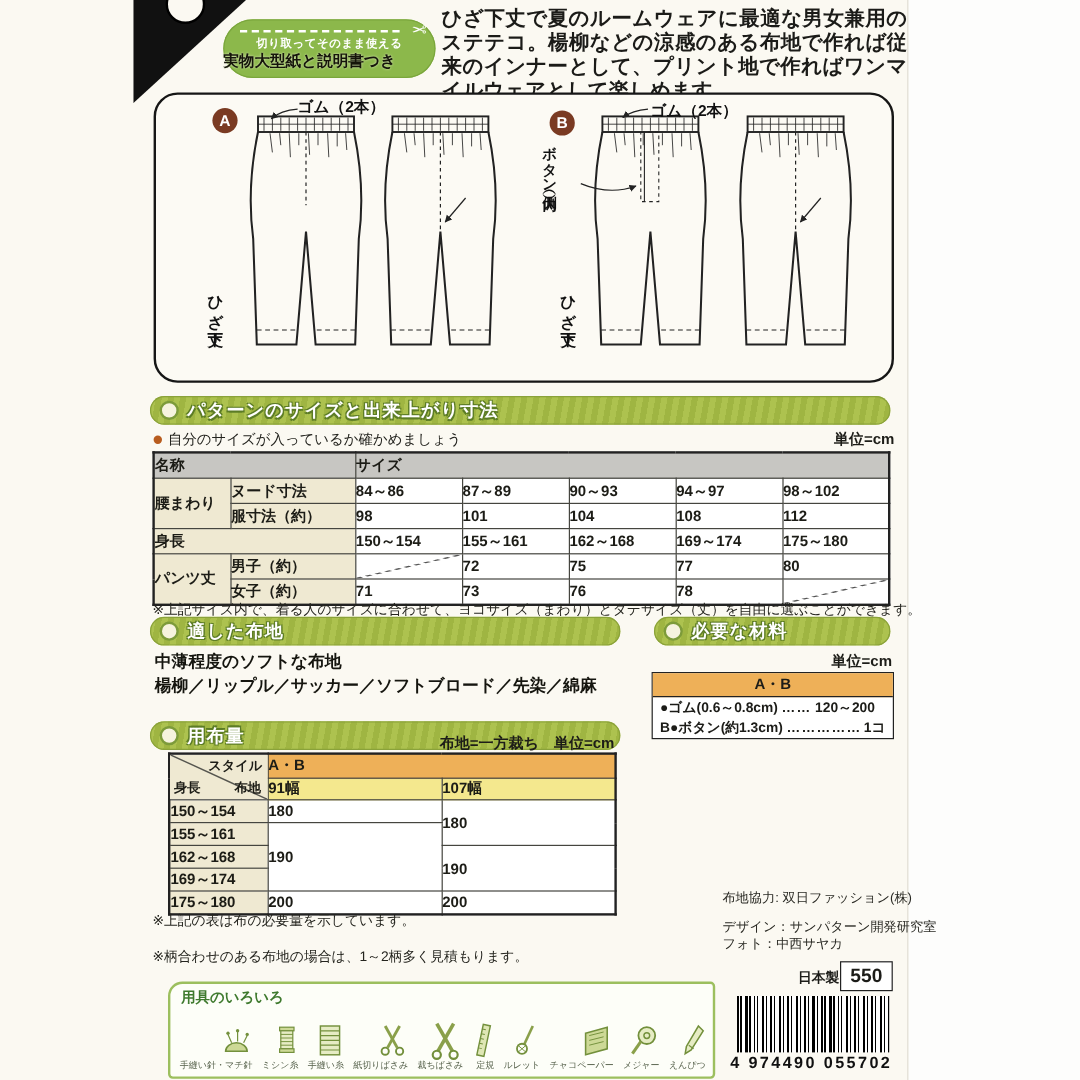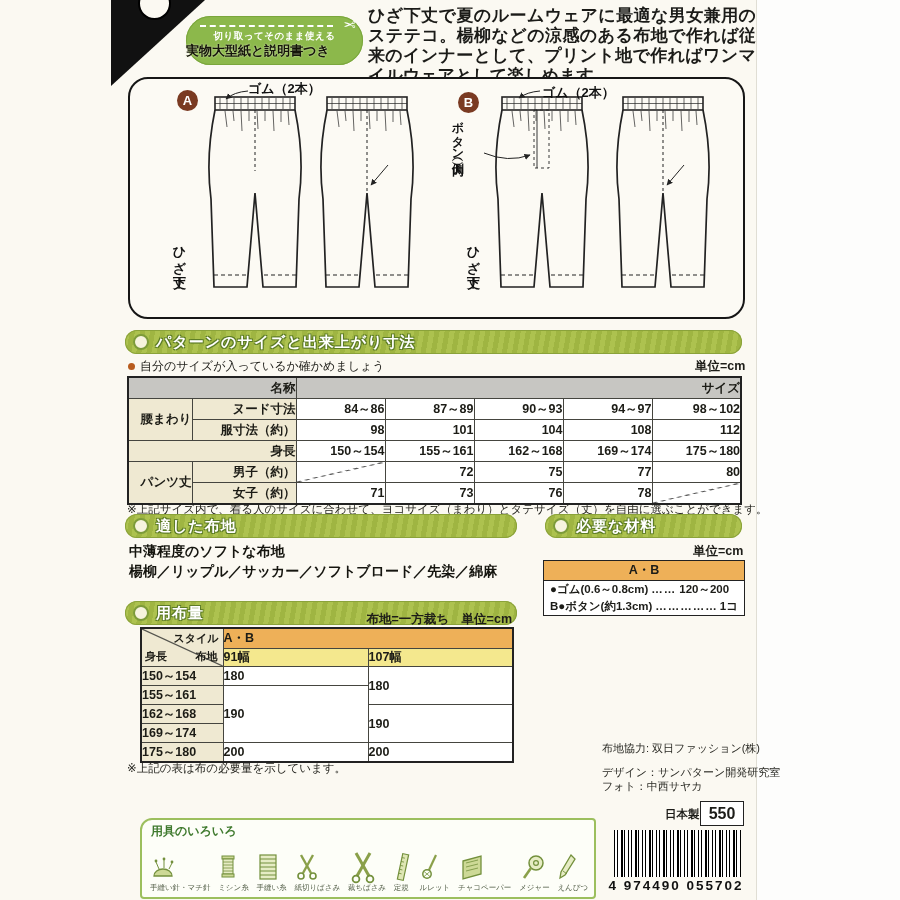--- a/index.html
+++ b/index.html
@@ -39,21 +39,21 @@
   .gbar .t{color:#fff;font-size:15px;font-weight:bold;letter-spacing:1px;white-space:nowrap;
     text-shadow:1px 1px 0 #5c7c26,-1px -1px 0 #5c7c26,1px -1px 0 #5c7c26,-1px 1px 0 #5c7c26;}
 
   .subline{position:absolute;left:128px;top:358px;display:flex;align-items:center;font-size:12px;color:#23231e;}
   .subline .bdot{width:7px;height:7px;border-radius:50%;background:#b85c1e;margin-right:5px;}
   .unit{position:absolute;font-size:12.5px;font-weight:bold;color:#1d1d18;}
 
   
   table{border-collapse:collapse;table-layout:fixed;}
   .size-table{position:absolute;left:127px;top:376px;width:615px;border:2px solid #222;background:#fff;}
-  .size-table td{border:1px solid #45453f;height:20px;padding:0;text-align:right;
+  .size-table td{border:1px solid #45453f;height:20px;padding:0;text-align:left;
     font-size:12.5px;font-weight:bold;color:#1c1c16;}
   .hgray{background:#c7c6c2;}
   .cream{background:#efe9d2;}
   td.dcell{position:relative;padding:0;}
   .diagsvg{position:absolute;left:0;top:0;width:100%;height:100%;}
 
   .note{position:absolute;font-size:11.5px;color:#25251f;line-height:14.5px;white-space:nowrap;}
 
   .fabline{position:absolute;font-size:14px;font-weight:bold;color:#15150f;white-space:nowrap;}
 
@@ -76,21 +76,21 @@
 
   .barcode{position:absolute;left:614px;top:830px;width:127px;height:47px;
     background:repeating-linear-gradient(90deg,#000 0 1.5px,#fff 1.5px 3px,#000 3px 4px,#fff 4px 7px,#000 7px 9px,#fff 9px 10.5px,#000 10.5px 11.5px,#fff 11.5px 14px);}
   .bcnum{position:absolute;left:600px;top:878px;width:152px;text-align:center;font-size:13.5px;font-weight:bold;letter-spacing:2px;color:#111;}
 
   
   .tools{position:absolute;left:140px;top:818px;width:452px;height:77px;background:#fdfef8;
     border:2px solid #9cbf5e;border-radius:12px 4px 4px 4px;}
   .tools .ttl{position:absolute;left:9px;top:3px;font-size:12px;font-weight:bold;color:#3f7a2e;}
   .tools .row{position:absolute;left:4px;right:2px;top:21px;height:52px;display:flex;justify-content:space-around;align-items:flex-end;}
-  .tool{display:flex;flex-direction:column;align-items:flex-start;}
+  .tool{display:flex;flex-direction:column;align-items:flex-end;}
   .tool svg{display:block;margin-bottom:1px;}
   .tool .lbl{font-size:7.5px;color:#55604a;white-space:nowrap;}
 </style>
 </head>
 <body>
 
 <div id="stage">
   <div id="paper"></div>
 
   <div class="corner-tri"></div>
@@ -315,20 +315,21 @@
       <td class="cream">169～174</td>
     </tr>
     <tr>
       <td class="cream">175～180</td>
       <td>200</td>
       <td>200</td>
     </tr>
   </tbody>
     </table>
   <div class="note" style="left:127px;top:761px;">※上記の表は布の必要量を示しています。</div>
+  <div class="note" style="left:127px;top:791px;">※柄合わせのある布地の場合は、1～2柄多く見積もります。</div>
 
   <div class="credit" style="left:602px;top:741px;">布地協力: 双日ファッション(株)</div>
   <div class="credit" style="left:602px;top:765px;">デザイン：サンパターン開発研究室</div>
   <div class="credit" style="left:602px;top:779px;">フォト：中西サヤカ</div>
   <div class="madein">日本製</div>
   <div class="itemno">550</div>
   <div class="barcode"></div>
   <div class="bcnum">4 974490 055702</div>
 
   <div class="tools">

